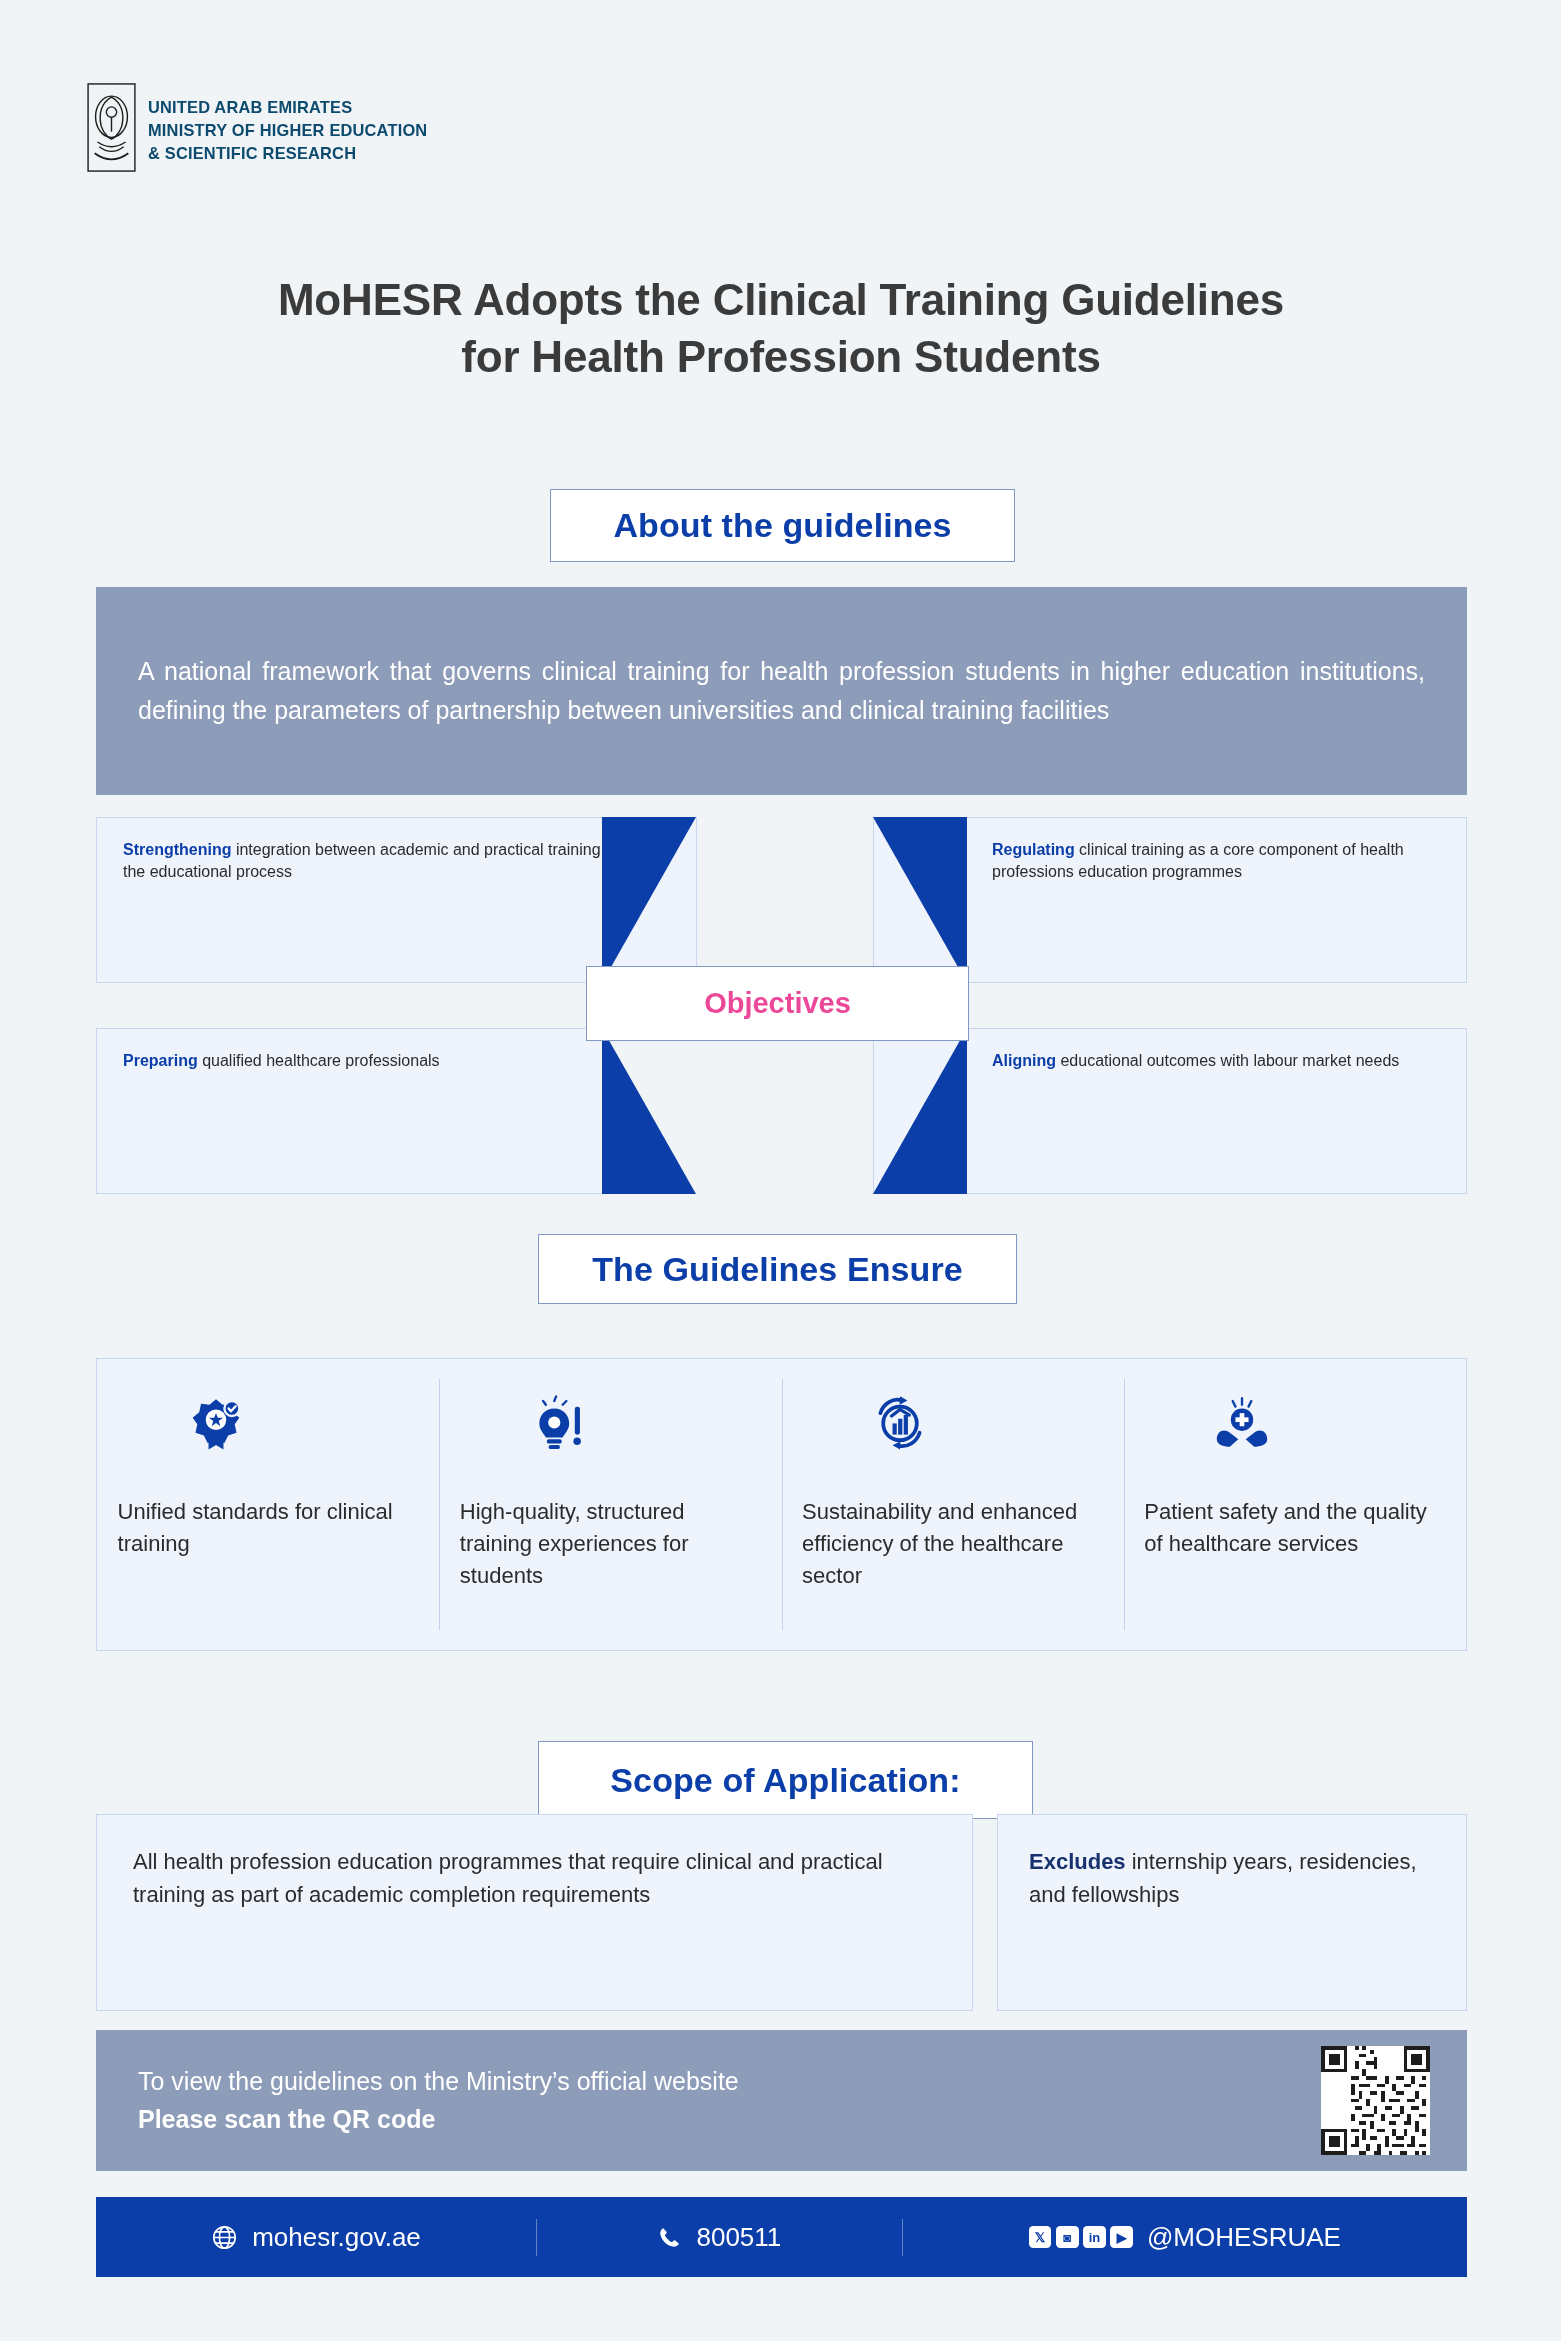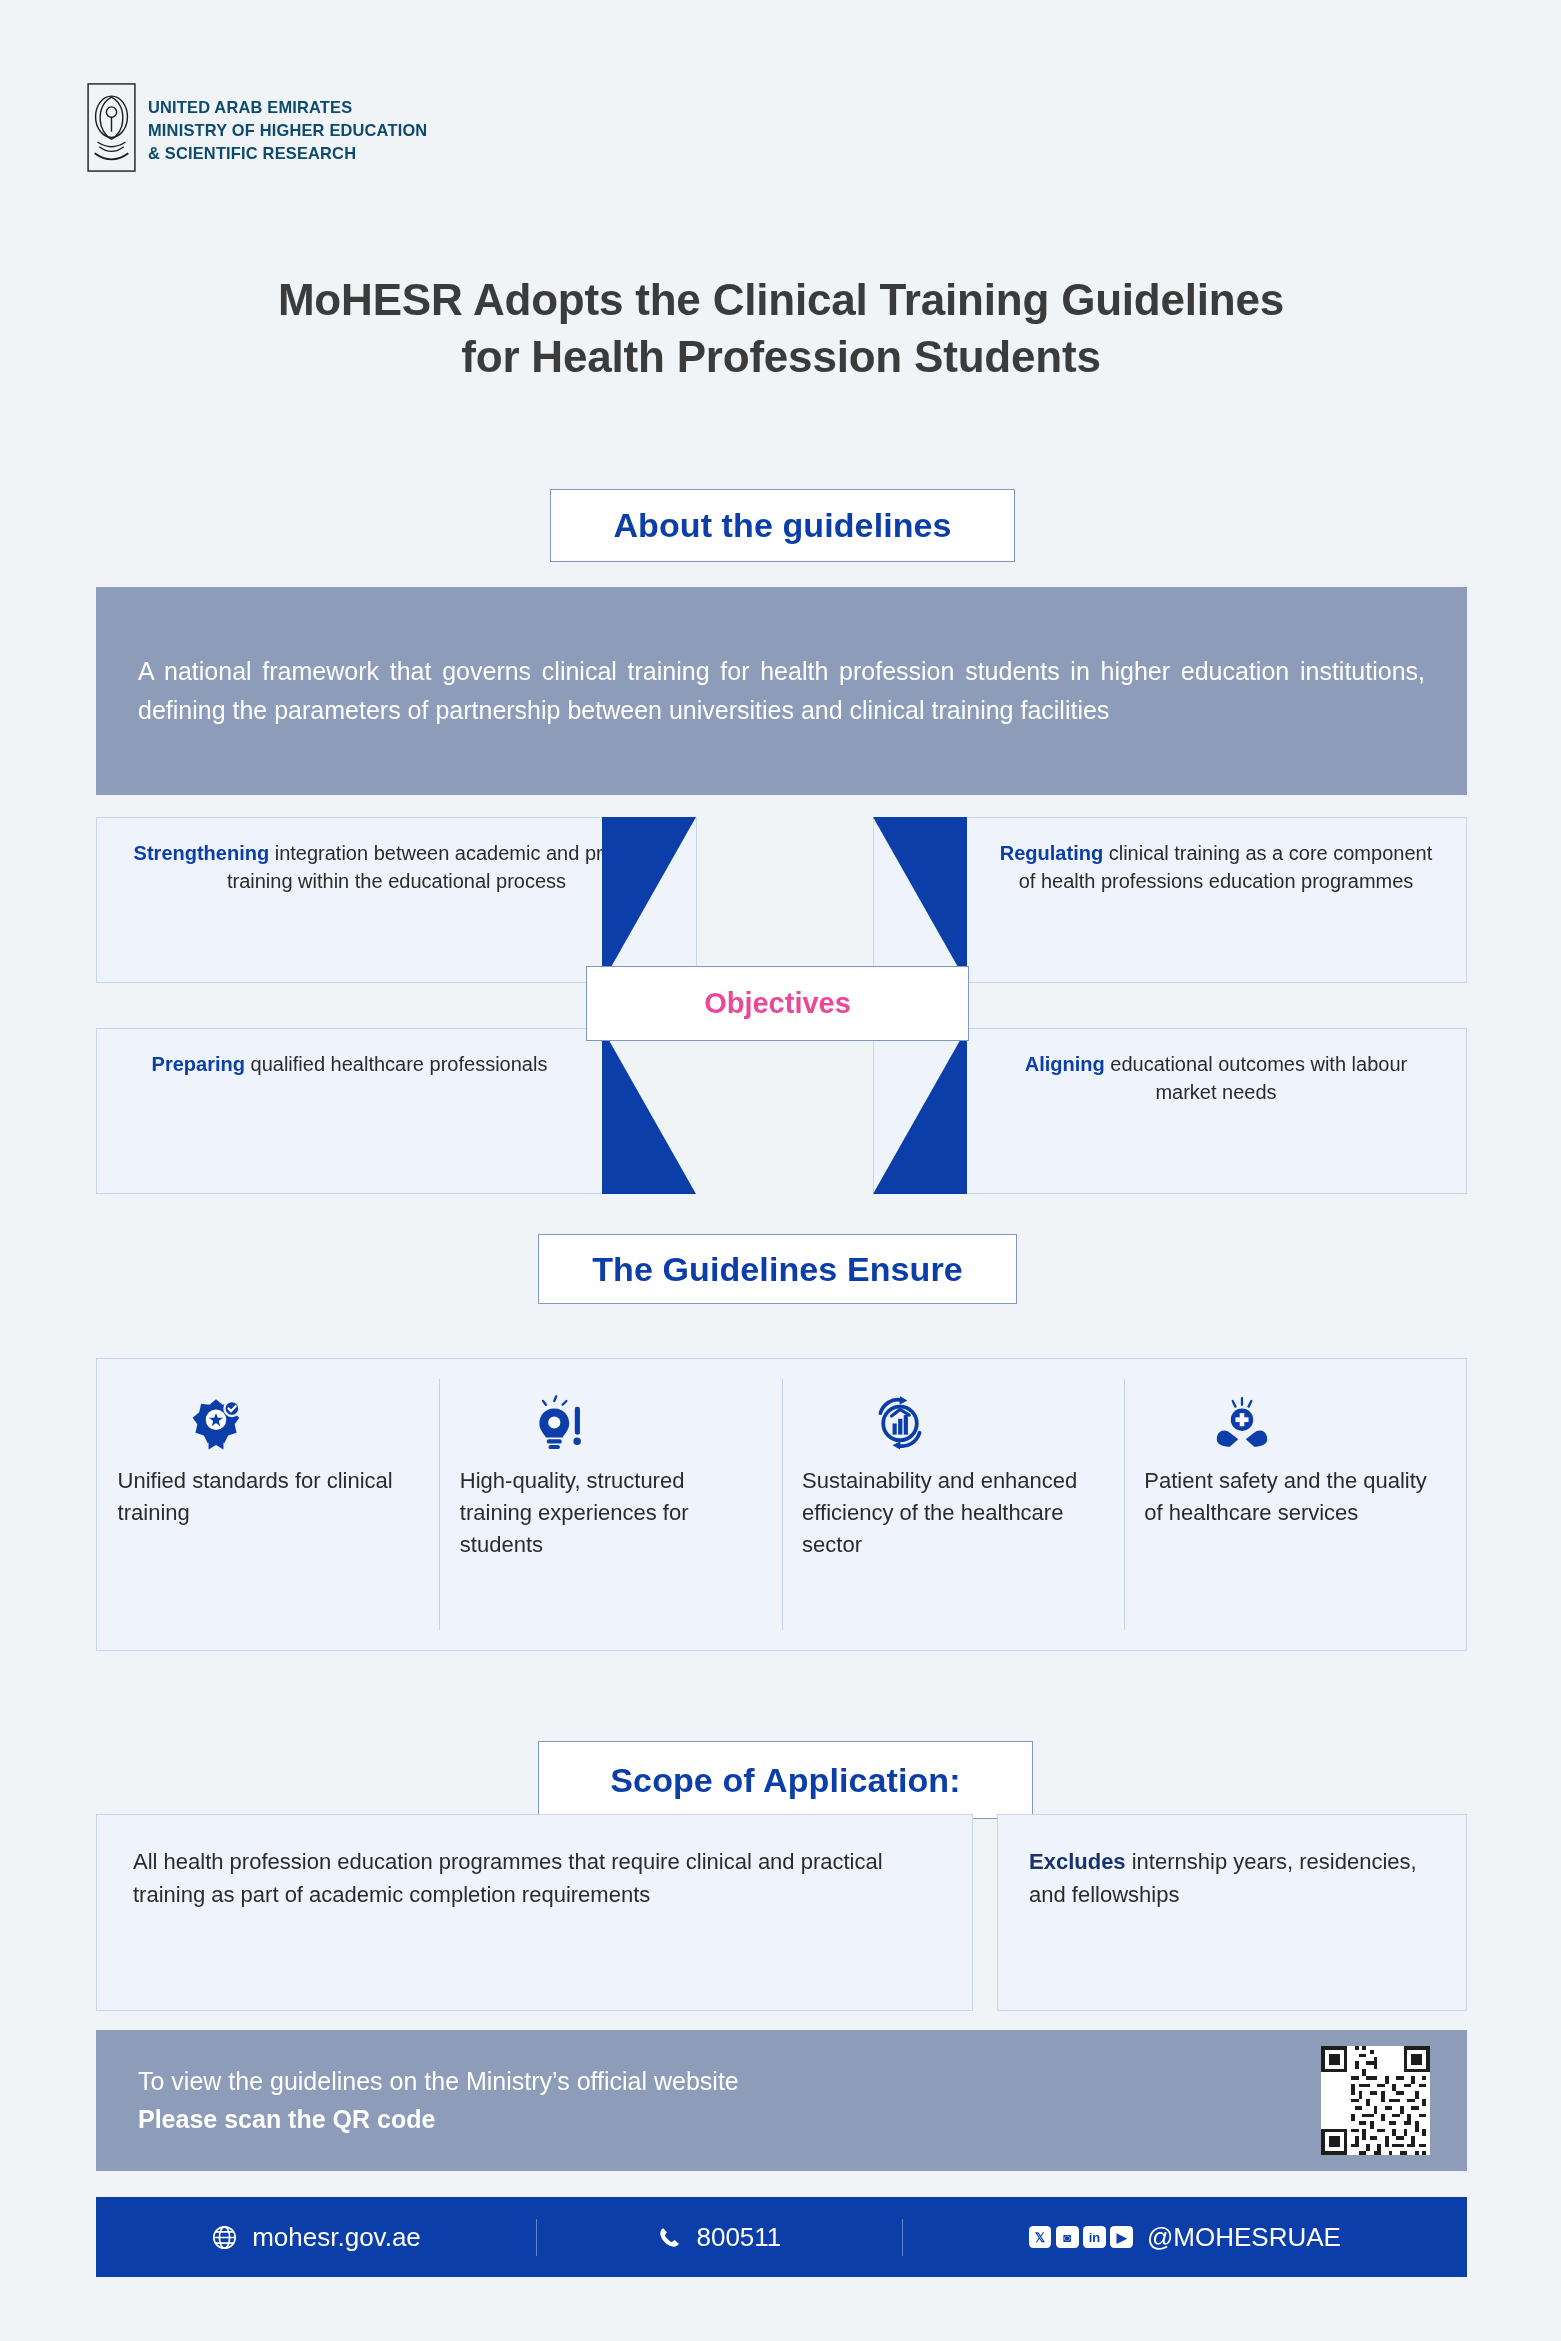--- a/index.html
+++ b/index.html
@@ -96,24 +96,23 @@
     text-align-last: left;
     width: 100%;
   }
 
   
   .obj-box {
     position: absolute;
     background: #eef3fc;
     border: 0.9px solid #c8d6ef;
     padding: 20.6px 26px;
-    font-size: 20px;
+    font-size: 16px;
     line-height: 1.42;
     color: #2b2b2b;
-    text-align: center;
   }
   .obj-box b { color: #0b3ea8; font-weight: bold; }
   .obj-tl { left: 96px;  top: 817px; width: 601px; height: 166px; }
   .obj-tr { left: 873px; top: 817px; width: 594px; height: 166px; padding-left: 118px; }
   .obj-bl { left: 96px;  top: 1028px; width: 507px; height: 166px; }
   .obj-br { left: 873px; top: 1028px; width: 594px; height: 166px; padding-left: 118px; }
 
   .tri {
     position: absolute;
     width: 0; height: 0;
@@ -154,20 +153,21 @@
     border: 0.9px solid #c8d6ef;
     display: flex;
   }
   .ensure-col {
     flex: 1;
     padding: 33px 20.6px 0 20.6px;
     display: flex;
     flex-direction: column;
     align-items: flex-start;
     position: relative;
+    gap: 31px;
   }
   .ensure-col + .ensure-col::before {
     content: "";
     position: absolute;
     left: 0; top: 19.7px; bottom: 19.7px;
     width: 0.9px;
     background: #c3d2ea;
   }
   .ensure-icon { height: 61px; margin-bottom: 12px; margin-left: 70px; }
   .ensure-label {

